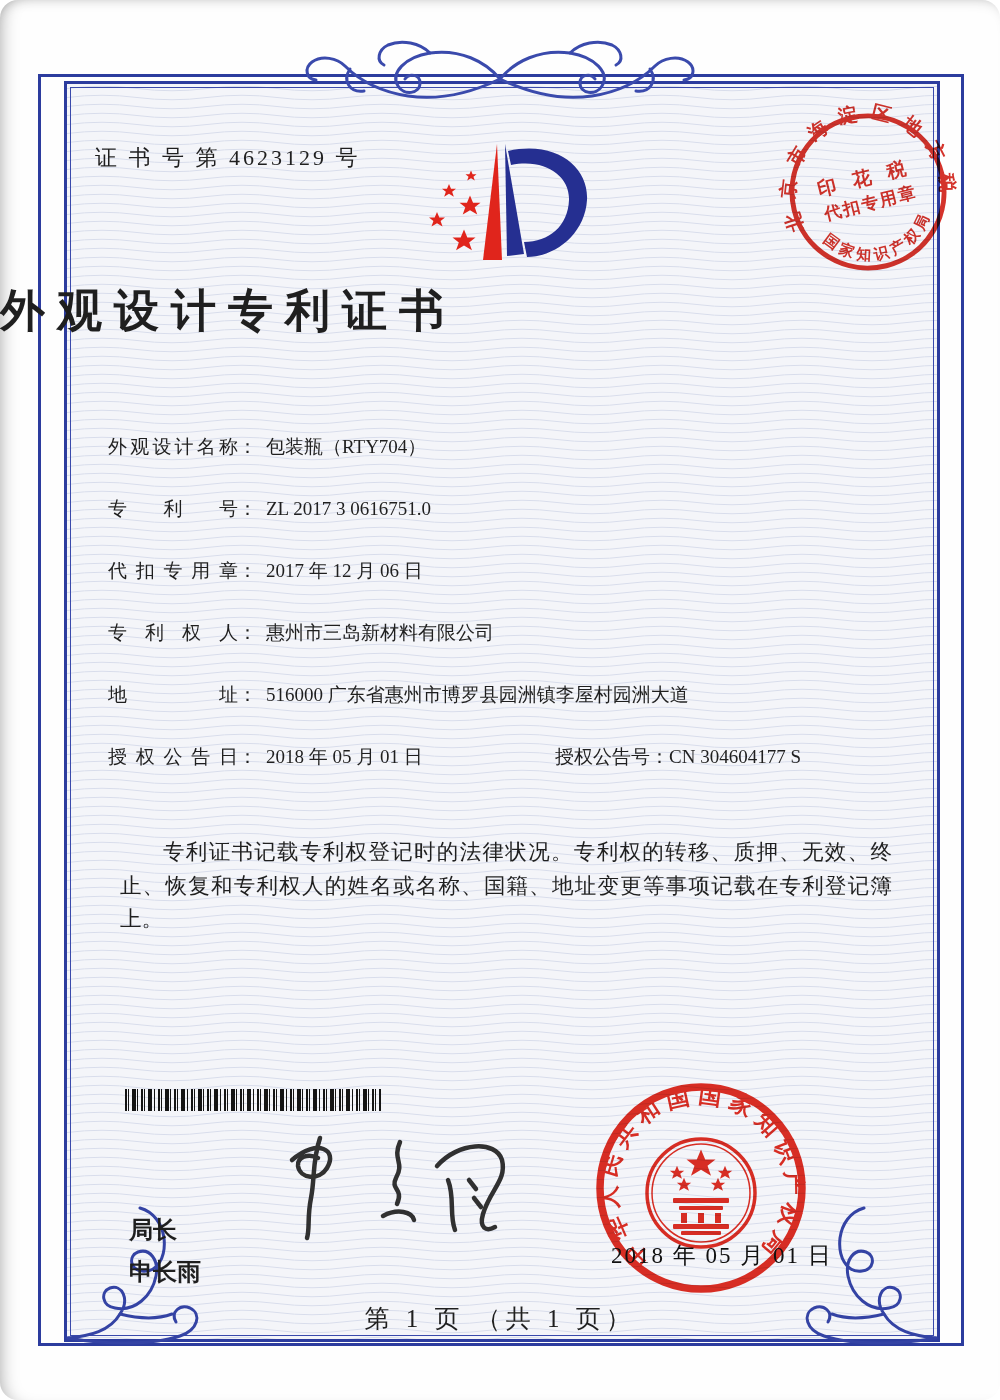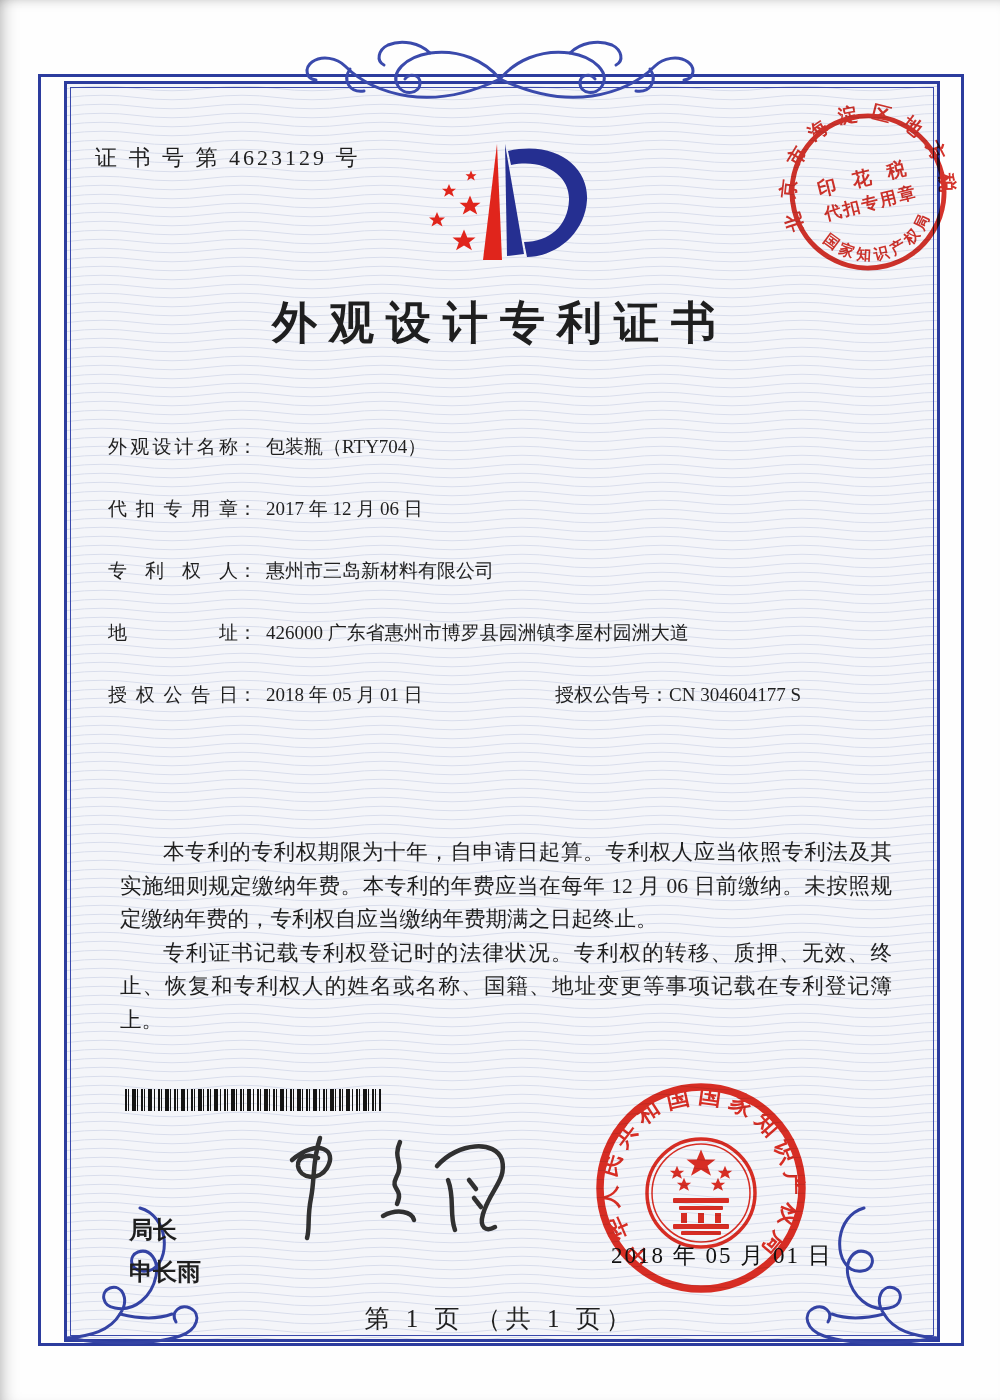--- a/index.html
+++ b/index.html
@@ -2,35 +2,36 @@
 <html lang="zh"><head>
 <meta charset="utf-8">
 <style>
   html,body{margin:0;padding:0;background:#ffffff;}
   .page{
     position:relative;width:1000px;height:1400px;margin:0 auto;
     background:#fefefe;overflow:hidden;
     font-family:"Liberation Serif","DejaVu Serif",serif;
     color:#1f1f1f;
     box-shadow:inset 14px 0 18px -14px rgba(0,0,0,.35), inset 0 10px 14px -12px rgba(0,0,0,.25);
+    border-radius:18px;
   }
   
   .outer-frame{position:absolute;left:38px;right:36px;top:74px;bottom:54px;border:3px solid #2c3c9e;z-index:1;}
   .inner-frame{position:absolute;left:64px;right:60px;top:81px;bottom:58px;border:3px solid #2c3c9e;z-index:1;}
   .inner-frame::after{content:"";position:absolute;inset:3px;border:1px solid #3a4aac;}
   .guilloche-bg{position:absolute;left:67px;right:63px;top:84px;bottom:61px;background:#f4f5f9;z-index:0;}
   .guilloche-bg svg{position:absolute;inset:0;width:100%;height:100%;}
   .ornament{position:absolute;z-index:2;}
   .top-ornament{left:290px;top:33px;width:420px;height:88px;}
   .corner-bl{left:60px;bottom:54px;width:150px;height:150px;}
   .corner-br{right:56px;bottom:54px;width:150px;height:150px;transform:scaleX(-1);}
   
   .cert-no{position:absolute;left:95px;top:143px;font-size:22px;letter-spacing:3px;z-index:3;}
   .logo{position:absolute;left:415px;top:138px;width:185px;height:140px;z-index:3;}
-  .doc-title{position:absolute;left:0;right:0;top:293px;text-align:center;font-size:45px;font-weight:bold;letter-spacing:12px;z-index:3;}
+  .doc-title{position:absolute;left:0;right:0;top:281px;text-align:left;font-size:45px;font-weight:bold;letter-spacing:12px;z-index:3;}
   .tax-stamp{position:absolute;left:768px;top:92px;width:200px;height:200px;transform:rotate(-14deg);z-index:4;mix-blend-mode:multiply;opacity:.93;}
   
   .fields{position:absolute;left:108px;top:426px;width:776px;z-index:3;font-size:19px;margin-top:6px;}
   .field-row{height:29px;line-height:29px;margin-bottom:33px;position:relative;white-space:nowrap;}
   .f-label{display:inline-block;width:130px;text-align:justify;text-align-last:justify;vertical-align:top;}
   .f-colon{display:inline-block;margin-right:9px;}
   .grant-no{position:absolute;left:447px;top:0;text-align:center;}
   
   .body-text{position:absolute;left:120px;width:772px;top:836px;z-index:3;font-size:21.5px;line-height:33.5px;text-align:justify;}
   .body-text p{margin:0;text-indent:2em;}
@@ -131,36 +132,38 @@
     </text>
     <text x="100" y="92" text-anchor="middle" fill="#d2231a" font-size="19" font-weight="bold" letter-spacing="6">印 花 税</text>
     <text x="100" y="117" text-anchor="middle" fill="#d2231a" font-size="17" font-weight="bold" letter-spacing="2">代扣专用章</text>
   </svg>
 
   <div class="fields">
     <div class="field-row">
       <span class="f-label">外观设计名称</span><span class="f-colon">：</span><span>包装瓶（RTY704）</span>
     </div>
     <div class="field-row">
+      <span class="f-label">专利号</span><span class="f-colon">：</span><span>ZL 2017 3 0616751.0</span>
+    </div>
+    <div class="field-row">
       <span class="f-label">代扣专用章</span><span class="f-colon">：</span><span>2017 年 12 月 06 日</span>
     </div>
     <div class="field-row">
       <span class="f-label">专利权人</span><span class="f-colon">：</span><span>惠州市三岛新材料有限公司</span>
     </div>
     <div class="field-row">
-      <span class="f-label">地址</span><span class="f-colon">：</span><span>426000 广东省惠州市博罗县园洲镇李屋村园洲大道</span>
+      <span class="f-label">地址</span><span class="f-colon">：</span><span>516000 广东省惠州市博罗县园洲镇李屋村园洲大道</span>
     </div>
     <div class="field-row">
       <span class="f-label">授权公告日</span><span class="f-colon">：</span><span>2018 年 05 月 01 日</span>
       <span class="grant-no"><span>授权公告号</span><span>：</span><span>CN 304604177 S</span></span>
     </div>
   </div>
 
   <div class="body-text">
-    <p>本专利的专利权期限为十年，自申请日起算。专利权人应当依照专利法及其实施细则规定缴纳年费。本专利的年费应当在每年 12 月 06 日前缴纳。未按照规定缴纳年费的，专利权自应当缴纳年费期满之日起终止。</p>
     <p>专利证书记载专利权登记时的法律状况。专利权的转移、质押、无效、终止、恢复和专利权人的姓名或名称、国籍、地址变更等事项记载在专利登记簿上。</p>
   </div>
 
   <div class="barcode"></div>
 
   <div class="director">
     <div>局长</div>
     <div>申长雨</div>
   </div>
 

